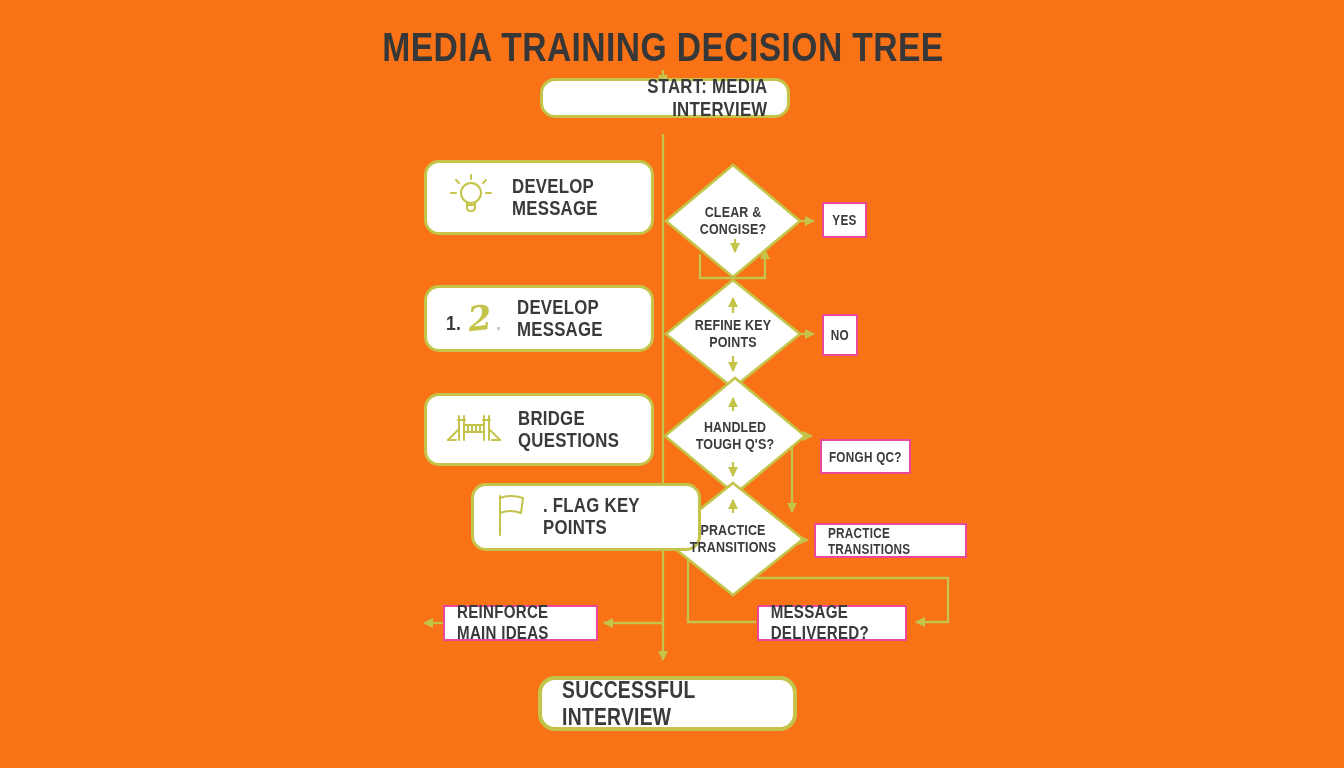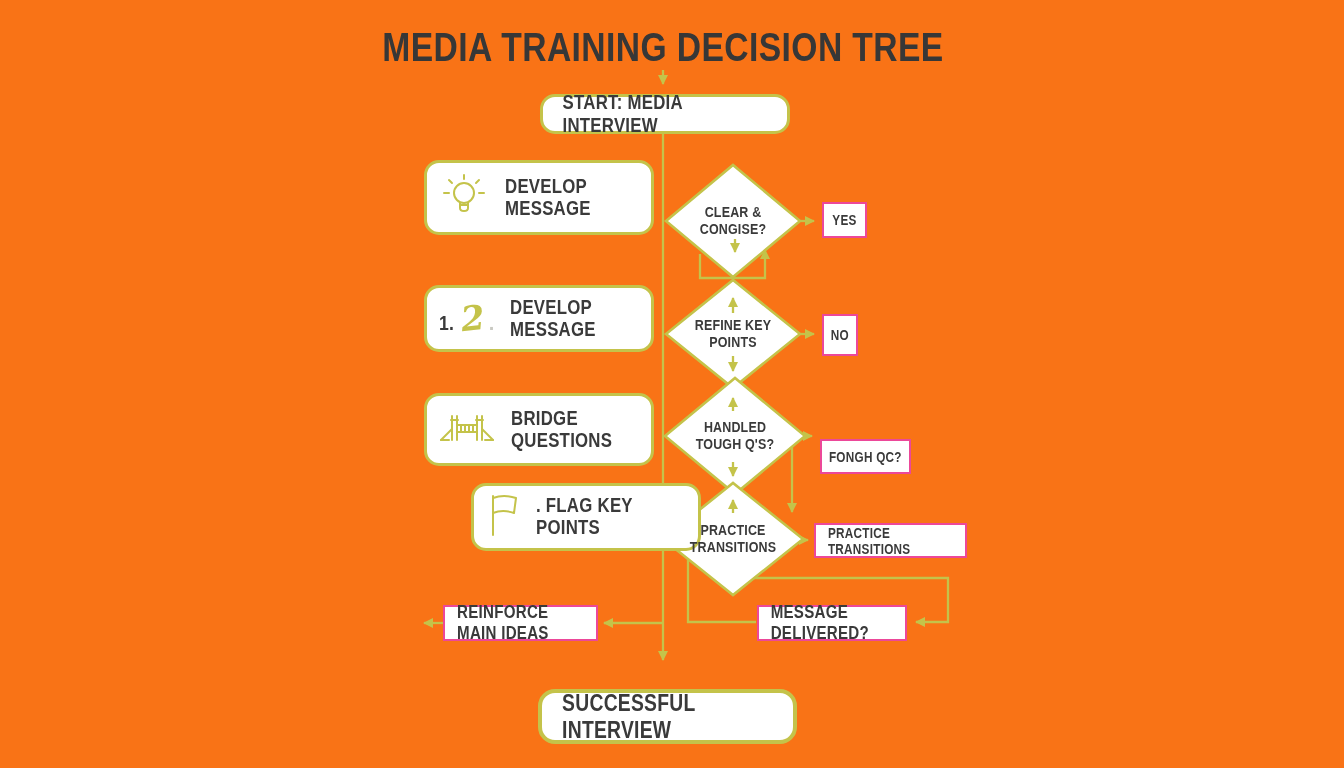--- a/index.html
+++ b/index.html
@@ -22,32 +22,32 @@
   .roundbox{
     background:#fff;border:3px solid #c4c34a;border-radius:15px;
     display:flex;align-items:center;justify-content:center;
   }
   .thinbox{
     background:#fff;border:2px solid #ec4899;
     display:flex;align-items:center;justify-content:center;
   }
   .bigbox{
     background:#fff;border:4px solid #c4c34a;border-radius:17px;
-    display:flex;align-items:center;justify-content:center;margin-top:13px;
+    display:flex;align-items:center;justify-content:center;
   }
 
   .cx{display:inline-block;transform:scaleX(0.84);transform-origin:center;
       white-space:pre-line;font-weight:bold;letter-spacing:0.3px;}
   .cxl{display:inline-block;transform:scaleX(0.84);transform-origin:left center;
       white-space:pre-line;font-weight:bold;letter-spacing:0.3px;}
 
-  .startbox{left:540px;top:94px;width:250px;height:40px;font-size:20px;}
+  .startbox{left:540px;top:78px;width:250px;height:40px;font-size:20px;text-align:right;}
   .finalbox{left:538px;top:676px;width:259px;height:55px;font-size:23px;}
 
-  .leftbox{left:424px;width:230px;justify-content:flex-start;padding-left:12px;gap:16px;}
+  .leftbox{left:424px;width:230px;justify-content:flex-start;padding-left:19px;gap:16px;}
   .lb1{top:160px;height:75px;}
   .lb2{top:285px;height:67px;}
   .lb3{top:393px;height:73px;}
   .lb4{top:483px;height:68px;margin-left:47px;}
   .leftbox .lbl{font-size:20px;line-height:1.08;}
 
   .numwrap{display:flex;align-items:baseline;gap:4px;font-size:21px;font-weight:bold;}
   .numeral2{
     font-family:"DejaVu Serif",serif;font-style:italic;font-weight:bold;
     color:#c4c34a;font-size:34px;line-height:0.9;

